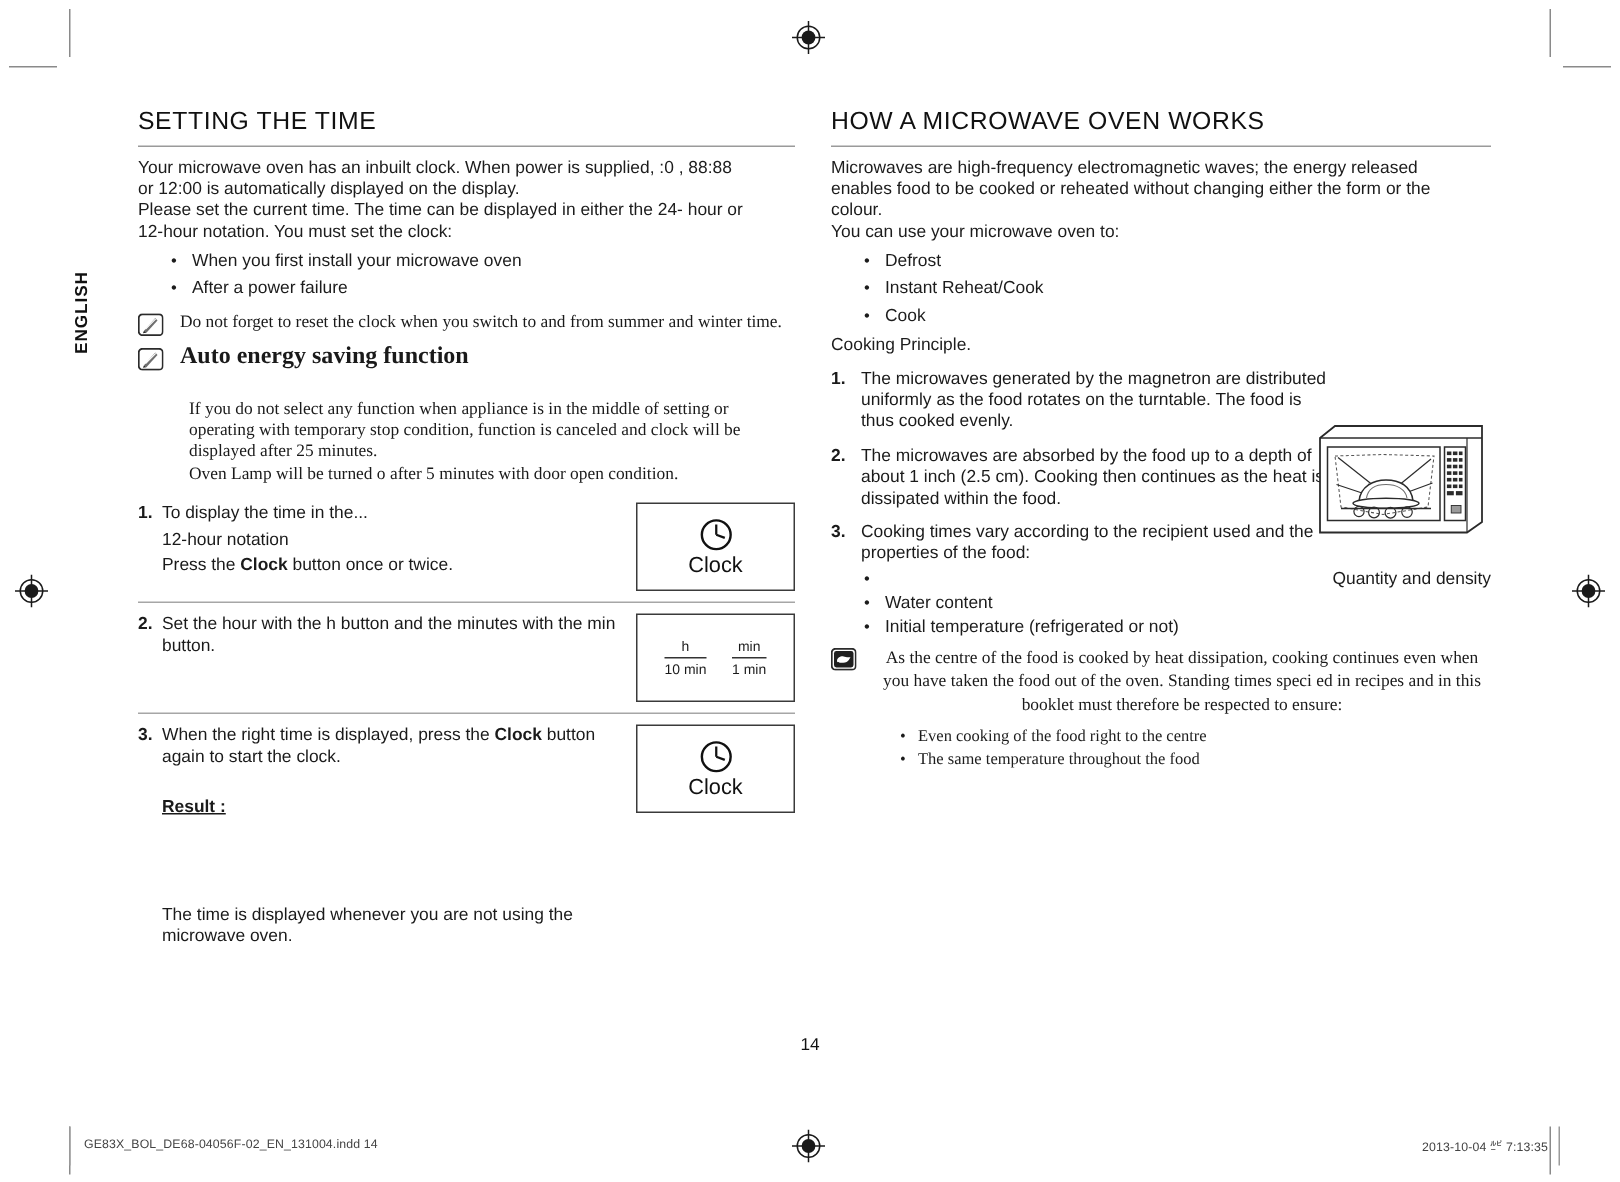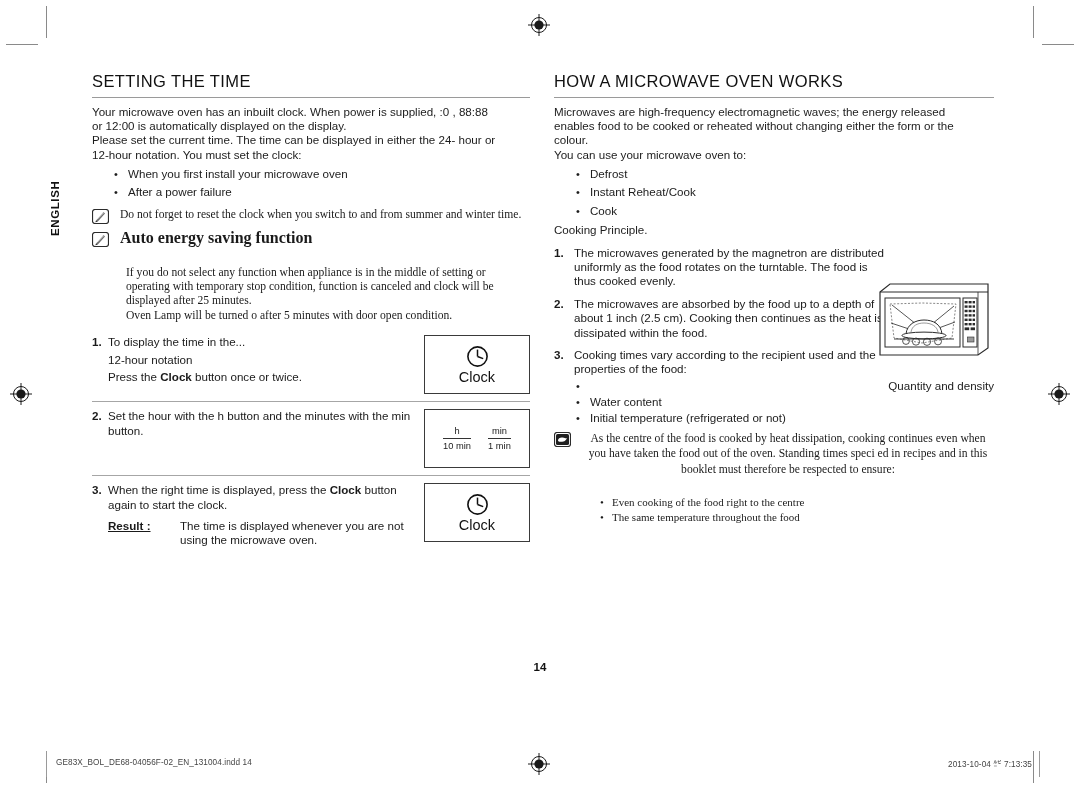--- a/index.html
+++ b/index.html
@@ -160,21 +160,22 @@
     font-size: 11.6px;
     line-height: 14.4px;
     padding-right: 8px;
   }
   .step-content .sub {
     display: block;
     margin-top: 3px;
   }
   .result-wrap {
     display: flex;
-    margin-top: 7px;
+    margin-top: 19px;
+    flex-direction: column;
   }
   .result-label {
     font-weight: bold;
     font-size: 11.6px;
     text-decoration: underline;
     width: 72px;
     flex: 0 0 72px;
     line-height: 14.4px;
   }
   .result-text {
@@ -245,24 +246,24 @@
     width: 116px;
     height: 75px;
   }
   .oven-fig svg { display: block; }
 
   
   .page-num {
     position: absolute;
     left: 0;
     right: 0;
-    top: 661px;
+    top: 691px;
     text-align: center;
     font-size: 11.5px;
-    font-weight: bold;
+    font-weight: normal;
     color: #111;
   }
 
   
   .footer-left {
     position: absolute;
     left: 56px;
     top: 758px;
     font-size: 8.2px;
     color: #444;
@@ -483,21 +484,21 @@
 
   <div class="note" style="margin-top:5px;">
     <span class="note-icon">
       <svg viewBox="0 0 17 15" width="17" height="15">
         <rect x="0.5" y="0.5" width="16" height="14" rx="2.5" fill="none" stroke="#2b2b2b" stroke-width="1.2"></rect>
         <rect x="2" y="2" width="13" height="11" rx="1.6" fill="#1f1f1f"></rect>
         <path d="M4 8.8 C4 6.6 6.2 5.4 8.3 5.6 C9.6 5.7 10.6 6.3 11.6 6.2 L13 6.2 L12 7.8 C11.2 9 9.8 9.8 8.2 9.8 C6.3 9.8 4 9.8 4 8.8 Z" fill="#ffffff"></path>
       </svg>
     </span>
     <div class="note-text" style="line-height:15.5px;text-align:center;">As the centre of the food is cooked by heat dissipation, cooking continues even when you have taken the food out of the oven. Standing times speci ed in recipes and in this booklet must therefore be respected to ensure:</div>
-    <ul class="bullets tight" style="margin-top:18px;">
+    <ul class="bullets tight" style="margin-top:7px;">
       <li>Even cooking of the food right to the centre</li>
       <li>The same temperature throughout the food</li>
     </ul>
   </div>
 
 </div>
 
 <div class="oven-fig">
   <svg viewBox="0 0 116 75" width="116" height="75">
 

